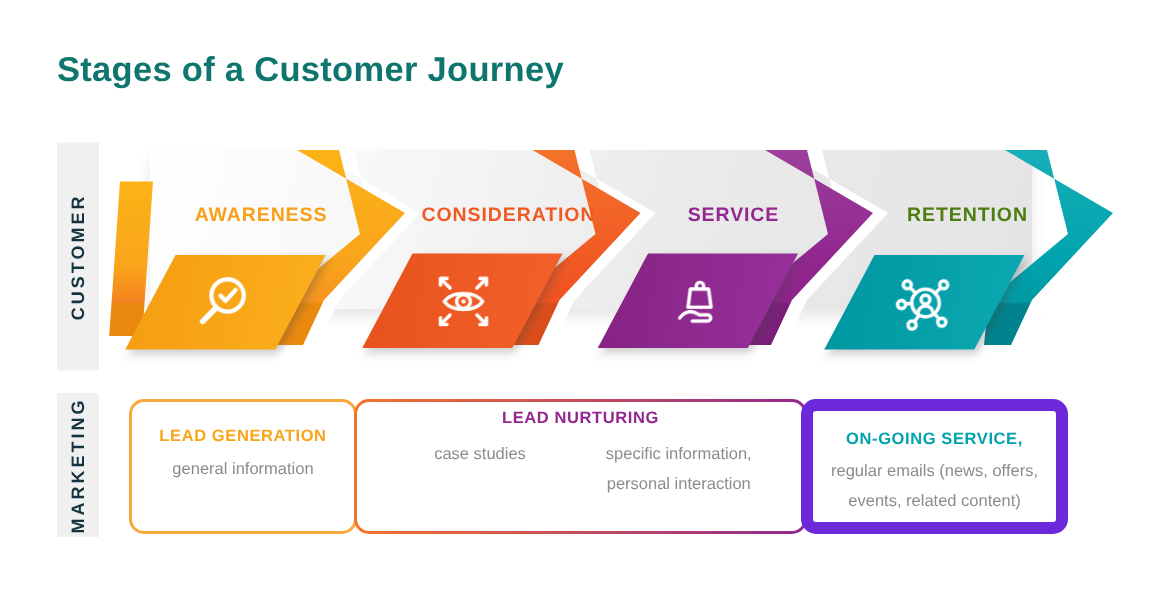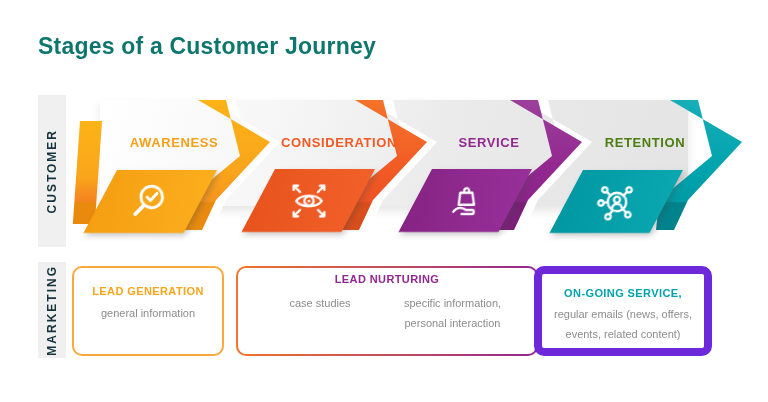--- a/index.html
+++ b/index.html
@@ -55,21 +55,21 @@
   .p2{left:275px;top:169px;background:linear-gradient(250deg,#F2602A,#E8531D;);background:linear-gradient(250deg,#F2602A,#E8531D);color:#F15A24;}
   .p3{left:432px;top:169px;background:linear-gradient(250deg,#97309A,#872384);color:#92278F;}
   .p4{left:583px;top:170px;background:linear-gradient(250deg,#0BA8B2,#0097A1);color:#00A3AD;}
   .para svg{width:46px;height:46px;display:block;}
 
   
   .mbox{position:absolute;top:266px;height:90px;border-radius:10px;box-sizing:border-box;
         display:flex;flex-direction:column;align-items:center;}
   .mbox .btitle{font-size:11px;font-weight:bold;letter-spacing:.4px;text-align:center;line-height:15px;}
   .mbox .btext{font-size:11px;color:#8C8C8C;text-align:center;line-height:20px;}
-  .box1{left:72px;width:152px;border:2px solid #F9A93C;padding-top:16px;}
+  .box1{left:86px;width:152px;border:2px solid #F9A93C;padding-top:16px;}
   .box1 .btitle{color:#F9A51B;margin-bottom:4px;}
   .box2{left:236px;width:302px;border:2px solid transparent;padding-top:4px;
         background:linear-gradient(#fff,#fff) padding-box,linear-gradient(90deg,#F4732A,#92278F) border-box;}
   .box2 .btitle{color:#92278F;margin-bottom:4px;}
   .box2 .cols{position:relative;width:100%;}
   .box2 .colL{position:absolute;left:22px;top:2px;width:120px;}
   .box2 .colR{position:absolute;left:152px;top:2px;width:125px;}
   .box3{left:534px;width:178px;border:8px solid #6d28d9;padding-top:12px;}
   .box3 .btitle{color:#00A3AD;margin-bottom:3px;}
 </style>

